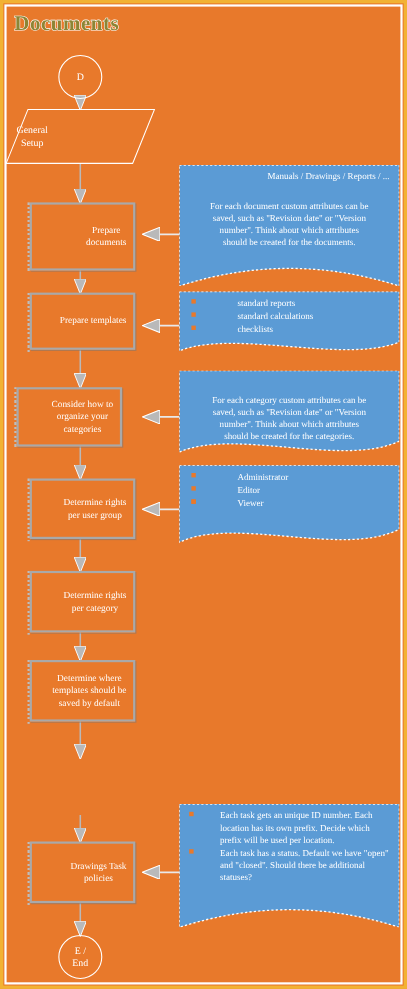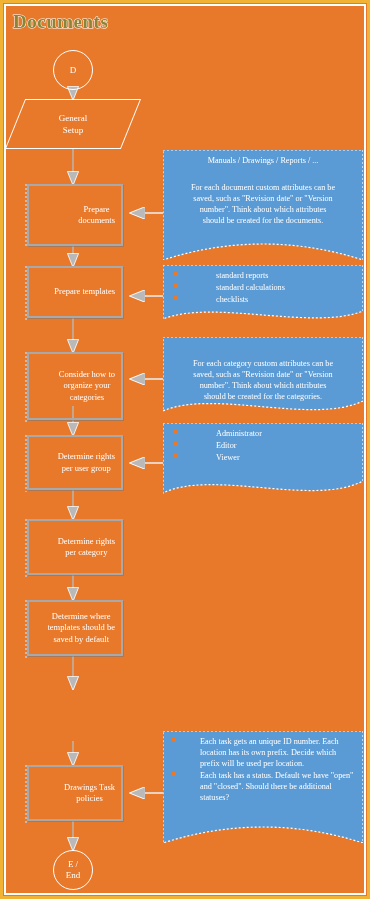--- a/index.html
+++ b/index.html
@@ -42,21 +42,21 @@
     border:1.5px solid #FFFFFF;
     box-sizing:border-box;
     display:flex;flex-direction:column;
     align-items:center;justify-content:center;
     color:#FFFFFF;font-size:9px;line-height:11px;text-align:center;
   }
 
   
   .paral{
     position:absolute;
-    display:flex;align-items:center;justify-content:center;
+    display:flex;align-items:center;
     color:#FFFFFF;font-size:9px;line-height:12px;text-align:center;
   }
   .paral .shape{
     position:absolute;left:0;top:0;width:100%;height:100%;
     border:1.5px solid #FFFFFF;
     box-sizing:border-box;
     transform:skewX(-22deg);
   }
   .paral .lbl{position:relative;z-index:2;}
 
@@ -81,21 +81,21 @@
     position:absolute;
     color:#FFFFFF;
     font-size:8.2px;line-height:11px;
     box-sizing:border-box;
   }
   .callout .cbody{
     position:relative;z-index:2;
     padding:5px 9px 4px 9px;
   }
   .callout svg{position:absolute;left:0;top:0;width:100%;height:100%;z-index:1;}
-  .callout .chead{text-align:center;margin-bottom:3px;}
+  .callout .chead{text-align:right;margin-bottom:3px;}
   .callout p{margin:16px;text-align:center;}
   .callout ul{margin:0;padding:0;list-style:none;}
   .callout li{
     position:relative;padding-left:44px;margin:0 0 1px 0;text-align:left;
   }
   .callout li .bullet{
     position:absolute;left:2px;top:2px;
     width:4px;height:4px;background:#E8792B;
   }
   .callout li.wide{padding-left:28px;}
@@ -158,21 +158,21 @@
   <div class="proc" style="left:24px;top:181px;width:96px;height:62px;">
     <span>
       <span>Prepare</span><br><span>documents</span>
     </span>
   </div>
 
   <div class="proc" style="left:24px;top:263px;width:96px;height:52px;">
     <span>Prepare templates</span>
   </div>
 
-  <div class="proc" style="left:24px;top:349px;width:96px;height:68px;">
+  <div class="proc" style="left:12px;top:349px;width:96px;height:54px;">
     <span>
       <span>Consider how to</span><br><span>organize your</span><br><span>categories</span>
     </span>
   </div>
 
   <div class="proc" style="left:24px;top:432px;width:96px;height:55px;">
     <span>
       <span>Determine rights</span><br><span>per user group</span>
     </span>
   </div>

